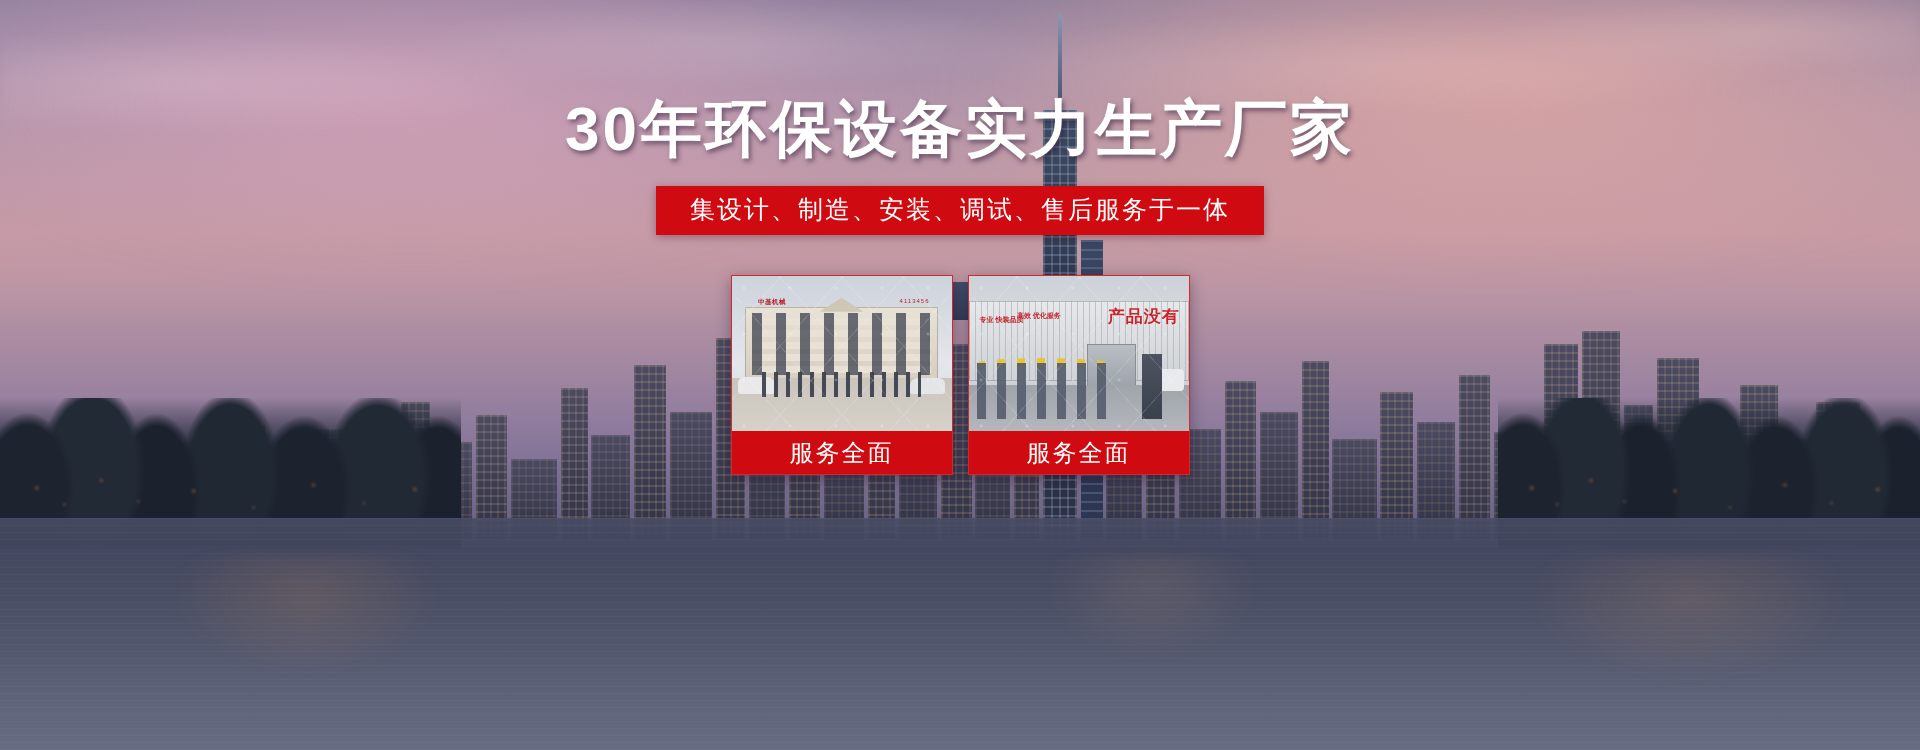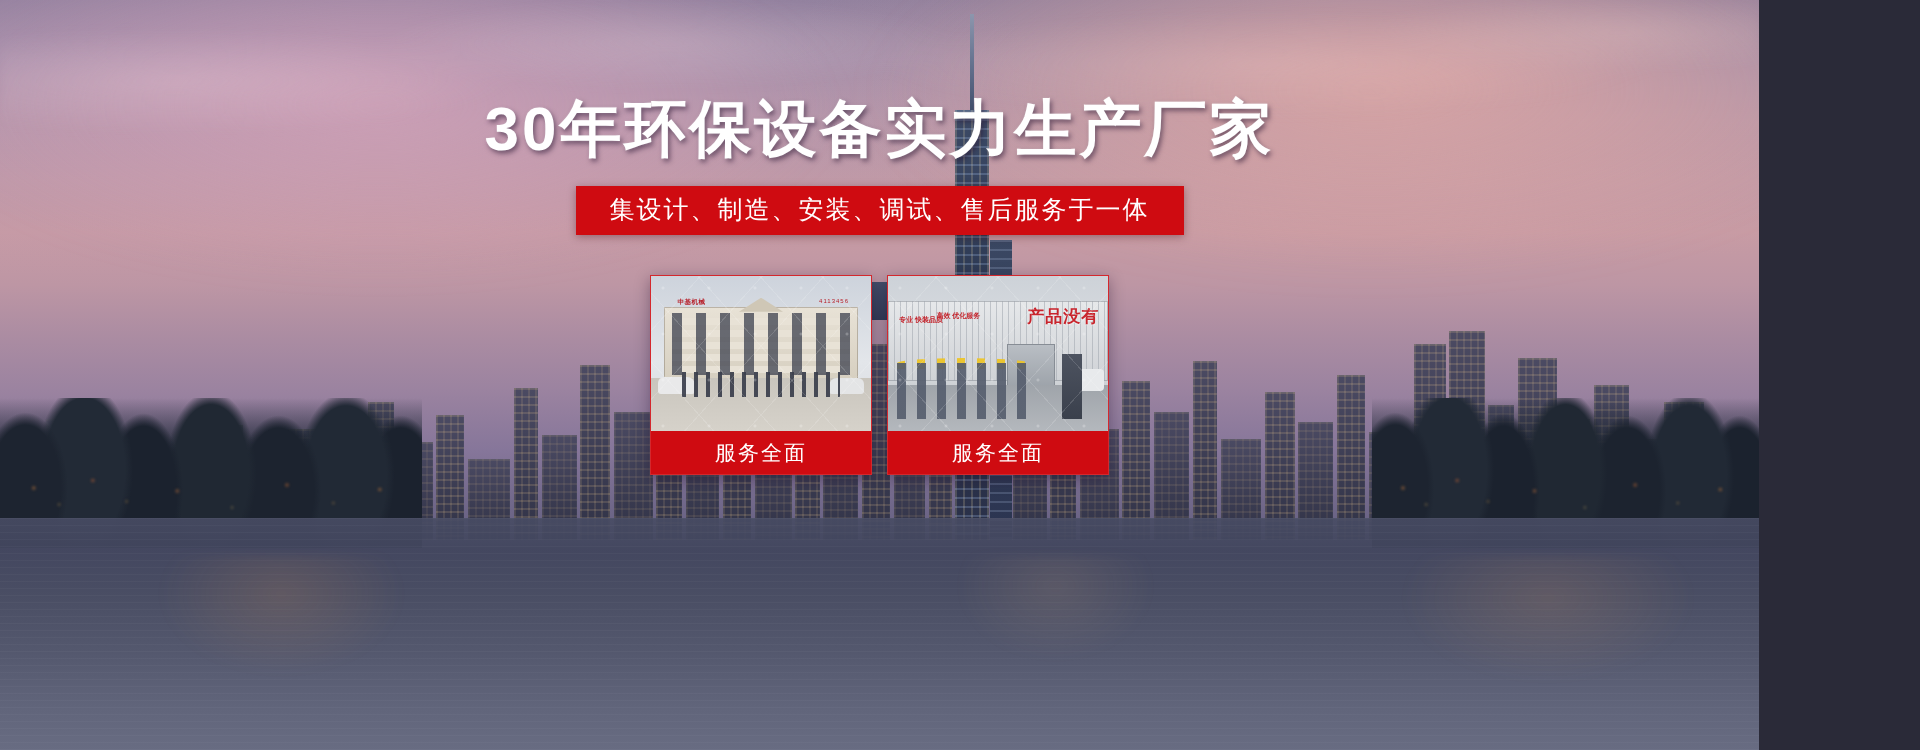--- a/index.html
+++ b/index.html
@@ -4,21 +4,21 @@
 <style>
   * { margin:0; padding:0; box-sizing:border-box; }
   html,body { width:1920px; height:750px; overflow:hidden; }
   body {
     font-family:"Liberation Sans", sans-serif;
     background:#2a2a38;
   }
 
   .banner {
     position:relative;
-    width:1759px;
+    width:1920px;
     height:750px;
     overflow:hidden;
   }
 
   
   .bg-sky {
     position:absolute; inset:0;
     background:
       radial-gradient(ellipse 60% 40% at 18% 12%, rgba(190,150,180,0.55), transparent 70%),
       radial-gradient(ellipse 55% 38% at 82% 10%, rgba(215,160,165,0.55), transparent 70%),
@@ -222,21 +222,21 @@
     position:relative;
     width:100%;
     height:155px;
     overflow:hidden;
     background:#b9bcc4;
   }
   .card-label {
     height:43px;
     display:flex; align-items:center; justify-content:center;
     color:#ffffff;
-    font-size:21px;
+    font-size:24px;
     letter-spacing:2px;
     background:#cf0b11;
   }
   .watermark {
     position:absolute; inset:0;
     background-image:
       repeating-linear-gradient(48deg, rgba(255,255,255,0.14) 0 1px, transparent 1px 46px),
       repeating-linear-gradient(-48deg, rgba(255,255,255,0.14) 0 1px, transparent 1px 46px);
     pointer-events:none;
   }

